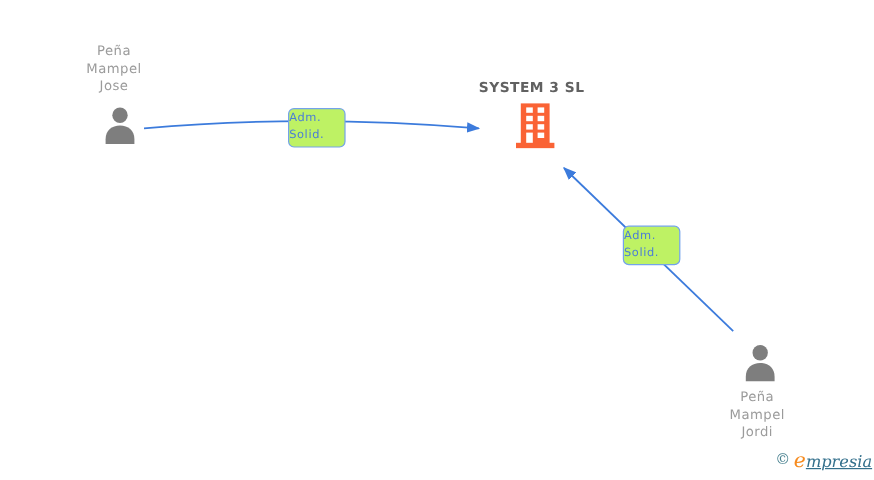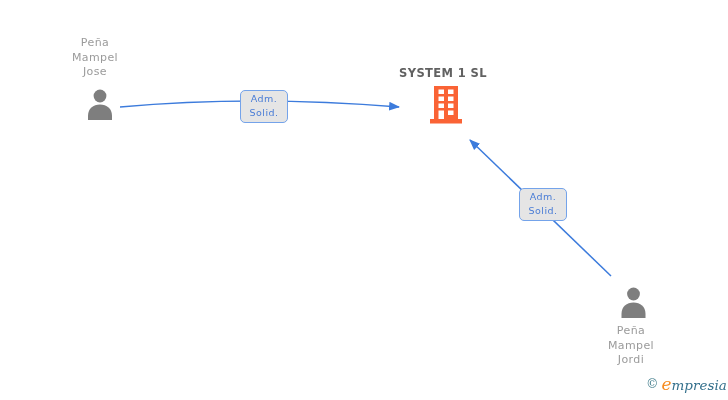--- a/index.html
+++ b/index.html
@@ -2,29 +2,29 @@
 <html><head>
 <meta charset="utf-8">
 <style>
   html,body{margin:0;padding:0;}
   body{font-family:"DejaVu Sans","Liberation Sans",sans-serif;background:#ffffff;}
   .canvas{position:relative;width:728px;height:400px;background:#ffffff;overflow:hidden;padding-left:48px;}
   .edges{position:absolute;left:0;top:0;z-index:1;}
   .node{position:absolute;z-index:2;}
   .person-name{width:100px;text-align:center;font-size:11px;line-height:14.5px;color:#9b9b9b;letter-spacing:0.4px;}
   .company-name{width:120px;text-align:center;font-size:11.5px;font-weight:bold;color:#616161;letter-spacing:0.4px;}
-  .edge-label{position:absolute;z-index:3;box-sizing:border-box;width:48px;height:33px;background:#e5e5e5;
-    border:1.6px solid #74a3ea;border-radius:5px;text-align:center;font-size:9.5px;line-height:14px;
+  .edge-label{position:absolute;z-index:3;box-sizing:border-box;width:48px;height:33px;background:#bef264;
+    border:1.6px solid #74a3ea;border-radius:5px;text-align:left;font-size:9.5px;line-height:14px;
     color:#4a7dd6;letter-spacing:0.5px;padding-top:1px;}
   .icon-wrap{position:absolute;}
   .logo{position:absolute;left:646px;top:374px;width:80px;height:24px;white-space:nowrap;z-index:2;
     font-family:"DejaVu Serif","Liberation Serif",serif;}
   .logo .copy{font-size:12.5px;color:#47808f;font-style:normal;vertical-align:2px;margin-right:3px;}
   .logo .e{font-style:italic;font-size:17px;color:#f68b1f;}
-  .logo .rest{font-style:italic;font-size:13.5px;color:#34708c;}
+  .logo .rest{font-style:italic;font-size:13.5px;color:#34708c;text-decoration:underline;}
 </style>
 </head>
 <body>
 
 <div class="canvas">
 
   <svg class="edges" width="728" height="400">
     <defs>
       <marker id="arrow" markerUnits="userSpaceOnUse" markerWidth="11" markerHeight="9" viewBox="0 0 10 8" refX="9" refY="4" orient="auto">
         <path d="M0,0 L10,4 L0,8 Z" fill="#3c7bdc"></path>
@@ -39,21 +39,21 @@
     <div>Mampel</div>
     <div>Jose</div>
   </div>
   <div class="icon-wrap node" style="left:87px;top:89px;">
     <svg width="26" height="31" viewBox="0 0 26 31">
       <circle cx="13" cy="7" r="6.4" fill="#7e7e7e"></circle>
       <path d="M1,31 L1,27 C1,19.5 6.2,15.5 13,15.5 C19.8,15.5 25,19.5 25,27 L25,31 Z" fill="#7e7e7e"></path>
     </svg>
   </div>
 
-  <div class="node company-name" style="left:383px;top:66px;">SYSTEM 1 SL</div>
+  <div class="node company-name" style="left:383px;top:66px;">SYSTEM 3 SL</div>
   <div class="icon-wrap node" style="left:429px;top:86px;">
     <svg width="34" height="38" viewBox="0 0 34 38">
       <rect x="1" y="33" width="32" height="4.5" fill="#fa6335"></rect>
       <rect x="5" y="0" width="24" height="34" fill="#fa6335"></rect>
       <rect x="9.5" y="3.5" width="5.5" height="4.5" fill="#ffffff"></rect>
       <rect x="19" y="3.5" width="5.5" height="4.5" fill="#ffffff"></rect>
       <rect x="9.5" y="10.5" width="5.5" height="4.5" fill="#ffffff"></rect>
       <rect x="19" y="10.5" width="5.5" height="4.5" fill="#ffffff"></rect>
       <rect x="9.5" y="17.5" width="5.5" height="4.5" fill="#ffffff"></rect>
       <rect x="19" y="17.5" width="5.5" height="4.5" fill="#ffffff"></rect>

